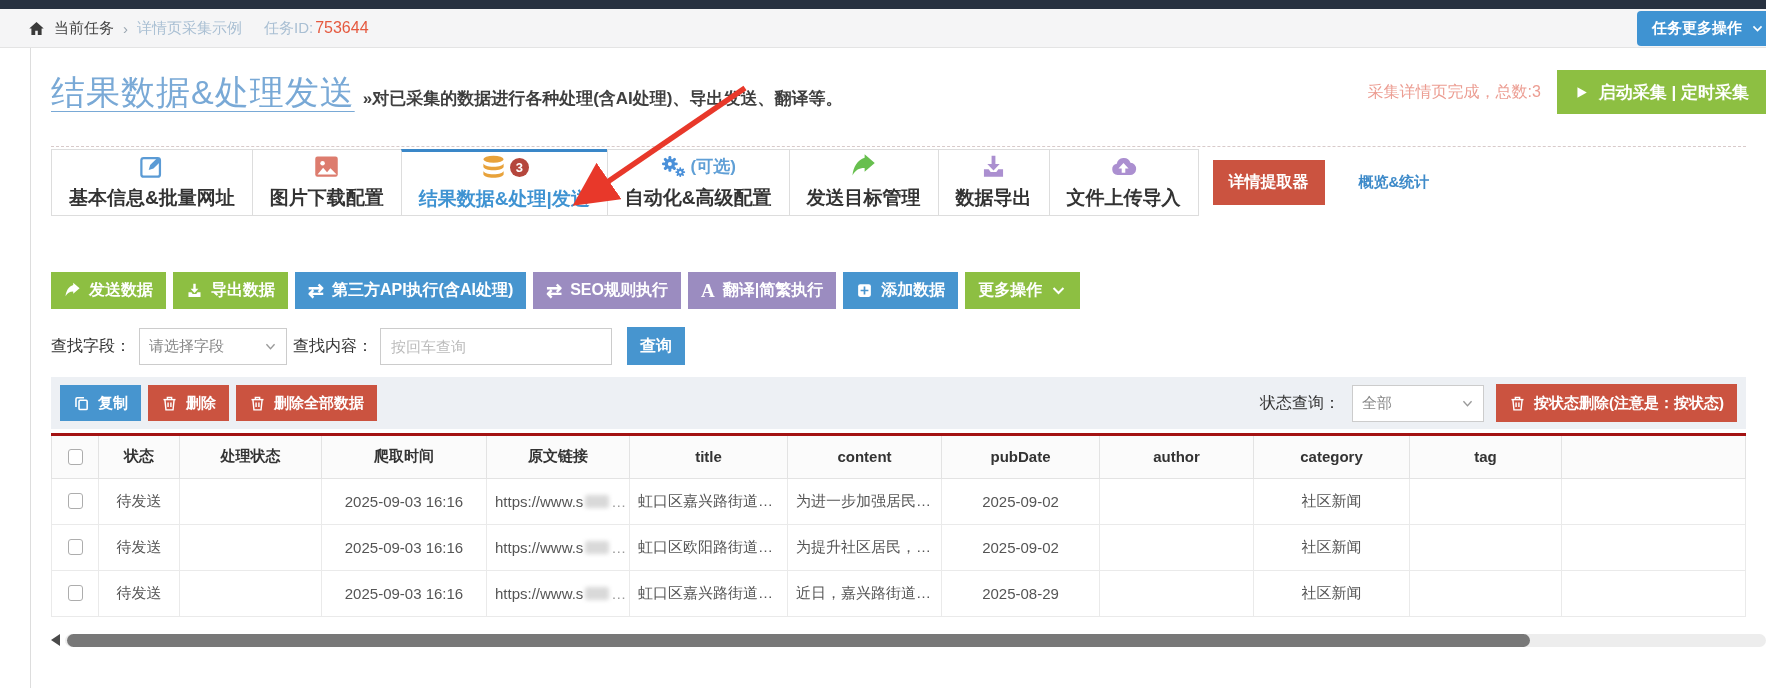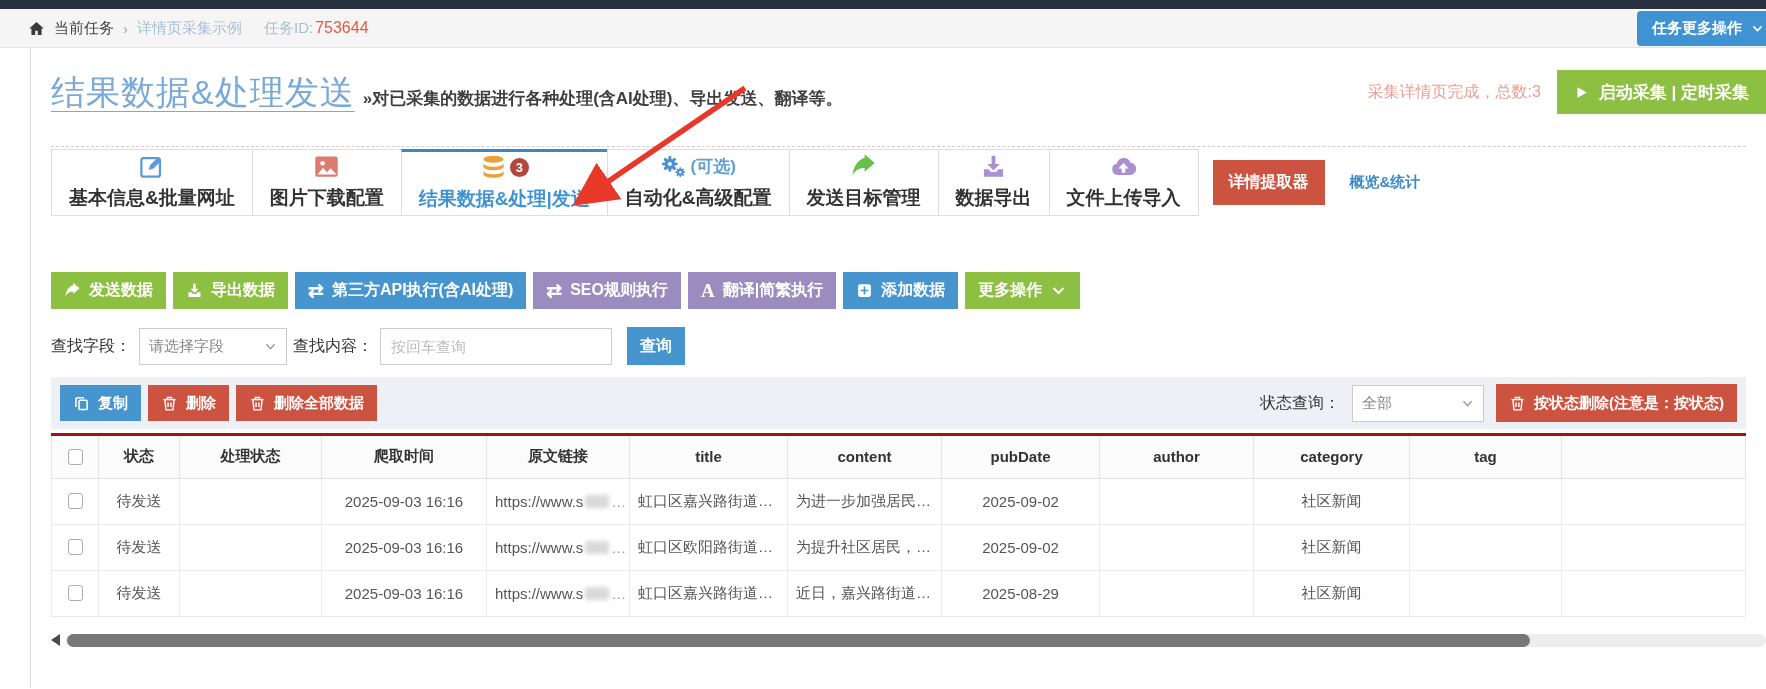--- a/index.html
+++ b/index.html
@@ -48,21 +48,21 @@
                font-weight:bold; display:flex; align-items:center; justify-content:center; }
   .icon-suffix { color:#5f9fd6; font-size:17px; font-weight:bold; }
   .tabs [data-name="edit-icon"]  { color:#5b9bd5; }
   .tabs [data-name="image-icon"] { color:#dd7c6e; }
   .tabs [data-name="database-icon"] { color:#e8a23a; }
   .tabs [data-name="gears-icon"] { color:#4a90d9; }
   .tabs [data-name="share-icon"] { color:#67bf4e; }
   .tabs [data-name="download-icon"], .tabs [data-name="cloud-upload-icon"] { color:#ab8fd0; }
   .extractor-btn { margin-left:14px; background:#cb5340; color:#fff; font-size:16px; font-weight:bold;
                    padding:12px 16px; border:none; cursor:pointer; white-space:nowrap; }
-  .overview-link { margin-left:25px; color:#3d8ac9; font-size:15px; font-weight:bold; text-decoration:none; white-space:nowrap; cursor:pointer; }
+  .overview-link { margin-left:34px; color:#3d8ac9; font-size:15px; font-weight:bold; text-decoration:none; white-space:nowrap; cursor:pointer; }
 
   
   .actions-row { margin-top:56px; display:flex; gap:7px; }
   .btn { border:none; color:#fff; font-weight:bold; font-size:16px; height:37px; padding:0 13px;
          border-radius:0; display:inline-flex; align-items:center; gap:8px; cursor:pointer; white-space:nowrap; }
   .btn.green { background:#8dbf42; } .btn.blue { background:#4795cf; }
   .btn.purple { background:#9b8cc0; } .btn.red { background:#cb5340; }
   .btn .icon svg { width:17px; height:17px; display:block; }
   .swap-glyph { font-size:19px; font-weight:bold; line-height:1; }
   .a-glyph { font-family:"Liberation Serif","DejaVu Serif",serif; font-size:19px; font-weight:bold; line-height:1; }

